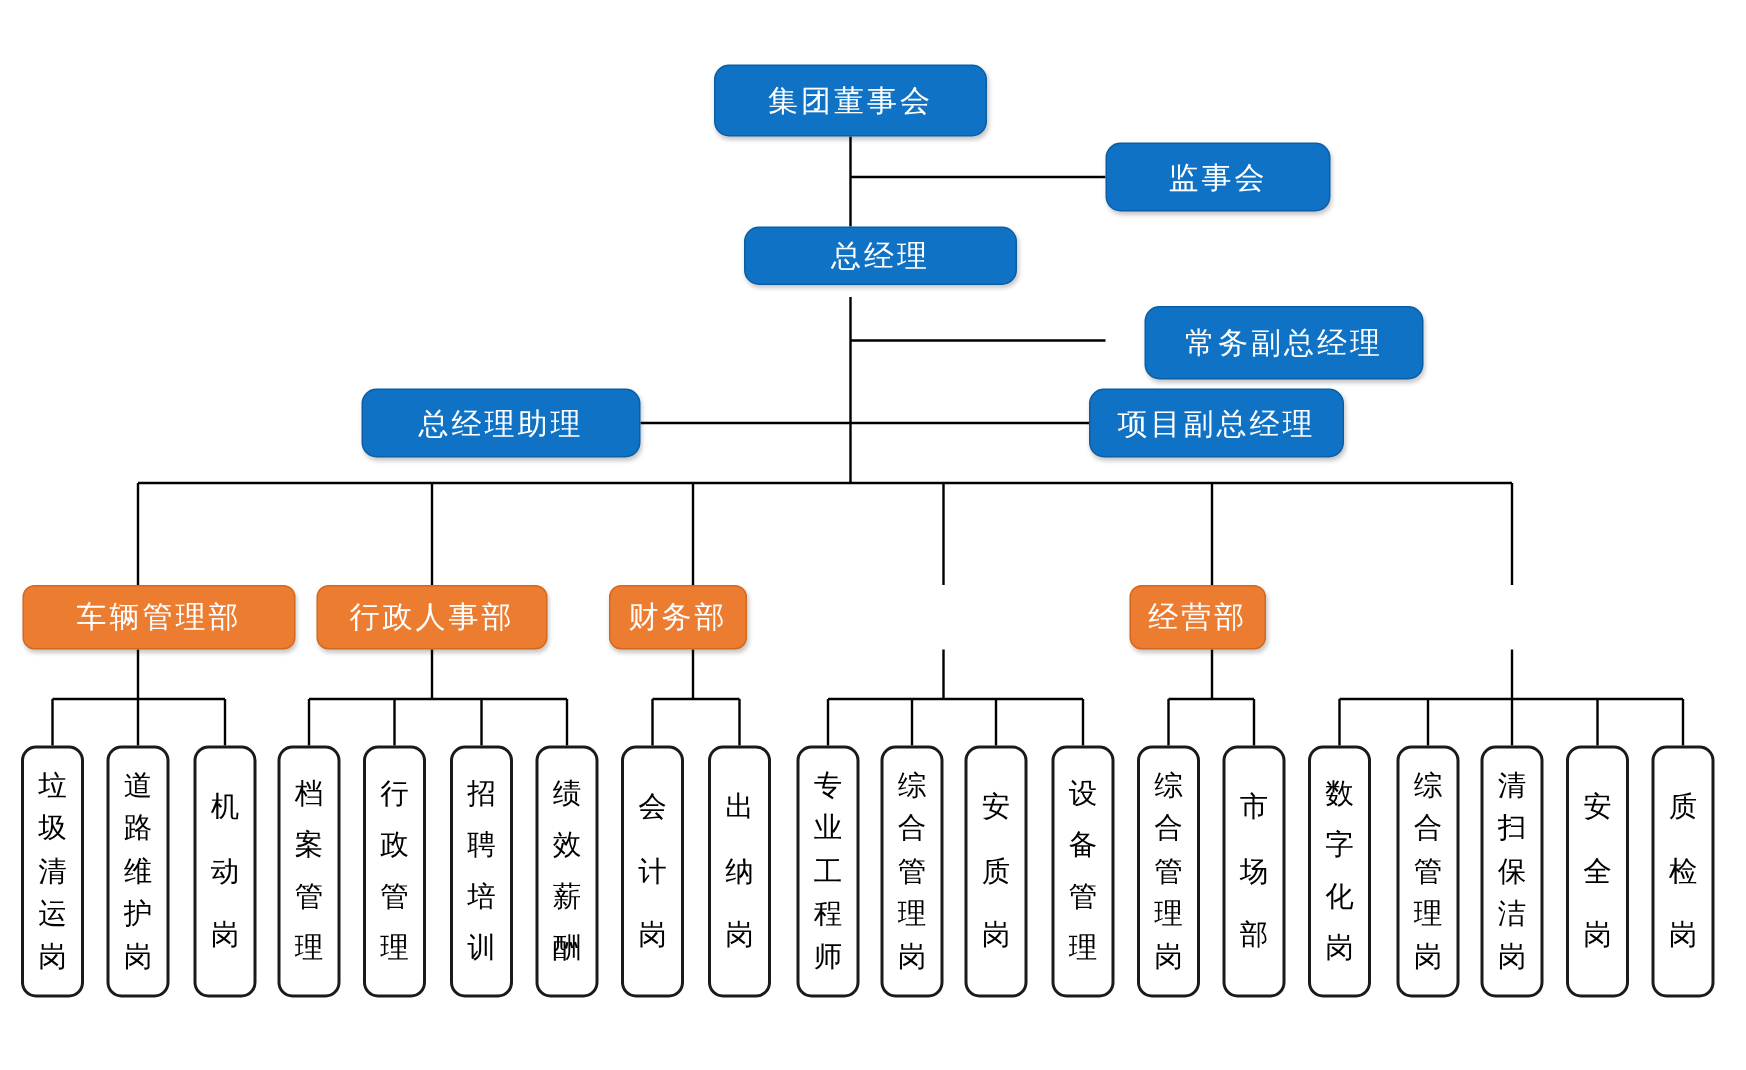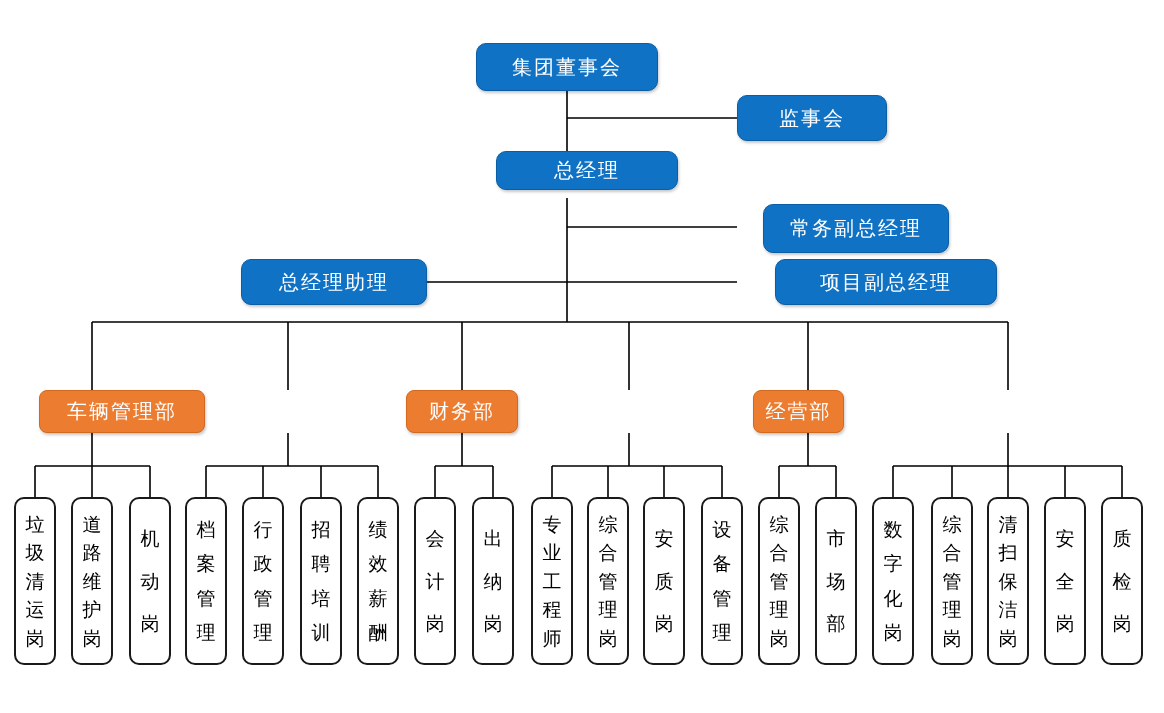--- a/index.html
+++ b/index.html
@@ -93,24 +93,25 @@
       M552 466 V497 M608 466 V497 M664 466 V497 M722 466 V497
       M779 466 V497 M836 466 V497
       M893 466 V497 M952 466 V497 M1008 466 V497 M1065 466 V497 M1122 466 V497"></path>
   </svg>
 
   <div class="node exec" style="left:476px; top:43px; width:182px; height:48px;">集团董事会</div>
   <div class="node exec" style="left:737px; top:95px; width:150px; height:46px;">监事会</div>
   <div class="node exec" style="left:496px; top:151px; width:182px; height:39px;">总经理</div>
   <div class="node exec" style="left:737px; top:204px; width:186px; height:49px;margin-left:26px;">常务副总经理</div>
   <div class="node exec" style="left:241px; top:259px; width:186px; height:46px;">总经理助理</div>
-  <div class="node exec" style="left:775px; top:259px; width:222px; height:46px;">项目副总经理</div>
-
-  <div class="node dept" style="left:15px;  top:390px; width:166px; height:43px;margin-left:24px;">车辆管理部</div>
-  <div class="node dept" style="left:406px; top:390px; width:112px; height:43px;">财务部</div>
+  <div class="node exec" style="left:726px; top:259px; width:170px; height:46px;">项目副总经理</div>
+
+  <div class="node dept" style="left:15px;  top:390px; width:182px; height:43px;">车辆管理部</div>
+  <div class="node dept" style="left:211px; top:390px; width:154px; height:43px;">行政人事部</div>
+  <div class="node dept" style="left:406px; top:390px; width:92px; height:43px;">财务部</div>
   <div class="node dept" style="left:753px; top:390px; width:91px; height:43px;">经营部</div>
 
   <div class="node pos" style="left:14px;">
       <span>垃</span>
       <span>圾</span>
       <span>清</span>
       <span>运</span>
       <span>岗</span>
     </div>
   <div class="node pos" style="left:71px;">

